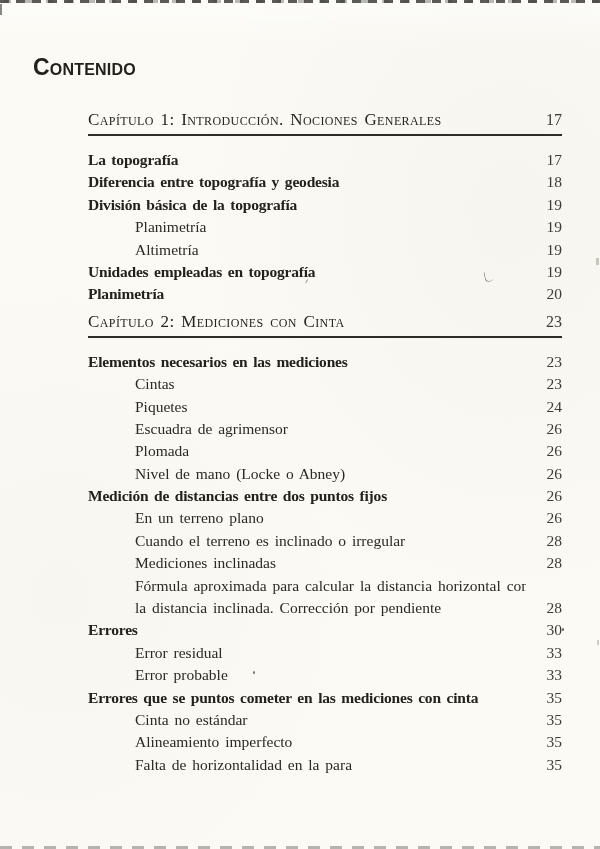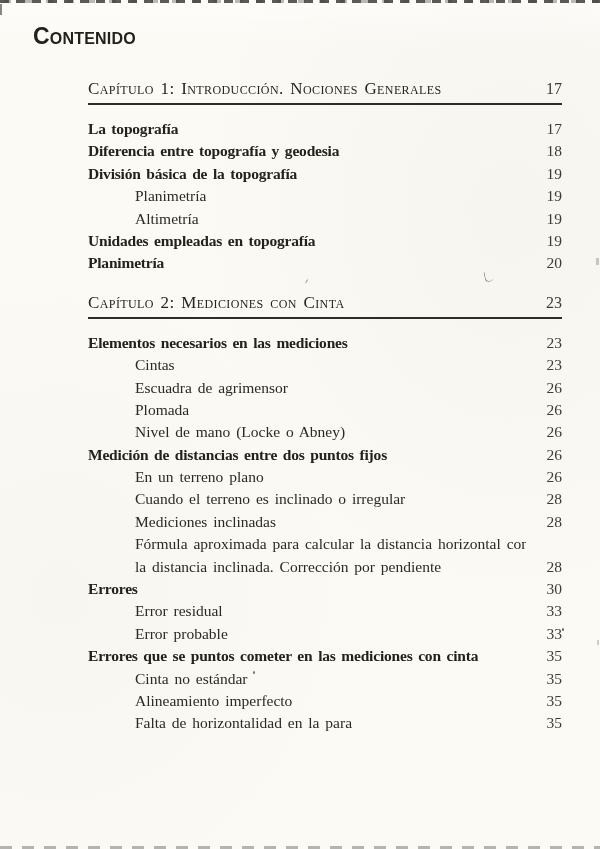--- a/index.html
+++ b/index.html
@@ -47,32 +47,32 @@
     border-bottom-left-radius: 6px;
   }
   .speck-dot-28 { left: 562px; top: 628px; width: 2px; height: 3px; background: rgba(60,57,48,.8); border-radius: 50%; }
   .speck-dot-residual { left: 253px; top: 671px; width: 2px; height: 3px; background: rgba(70,66,56,.75); border-radius: 50%; }
   .speck-tick { left: 306px; top: 280px; width: 3px; height: 4px; border-left: 1px solid rgba(100,95,82,.6); transform: rotate(30deg); }
   .speck-edge-r1 { left: 596px; top: 258px; width: 3px; height: 7px; background: rgba(110,105,92,.35); }
   .speck-edge-r2 { left: 597px; top: 640px; width: 2px; height: 5px; background: rgba(110,105,92,.3); }
 
   .title {
     margin: 0;
-    padding: 23px 0 0 33px;
+    padding: 54px 0 0 33px;
     font-family: "Liberation Sans", "DejaVu Sans", sans-serif;
     font-weight: bold;
     font-variant: small-caps;
     font-size: 23px;
     line-height: 26px;
     letter-spacing: .2px;
     color: #23211d;
   }
 
   .toc { margin: 30px 38px 0 88px; }
-  .section + .section { margin-top: 18px; }
+  .section + .section { margin-top: 6px; }
 
   .heading-row {
     display: flex;
     justify-content: space-between;
     align-items: baseline;
     border-bottom: 2px solid #2e2c27;
     padding-bottom: 4px;
     line-height: 20px;
   }
   .heading-label {
@@ -171,20 +171,24 @@
   <div class="entry lvl1 bold">
     <span class="entry-text">Elementos necesarios en las mediciones</span>
     <span class="entry-page">23</span>
   </div>
 
   <div class="entry lvl2">
     <span class="entry-text">Cintas</span>
     <span class="entry-page">23</span>
   </div>
 
+  <div class="entry lvl2">
+    <span class="entry-text">Piquetes</span>
+    <span class="entry-page">24</span>
+  </div>
 
 
   <div class="entry lvl2">
     <span class="entry-text">Escuadra de agrimensor</span>
     <span class="entry-page">26</span>
   </div>
 
   <div class="entry lvl2">
     <span class="entry-text">Plomada</span>
     <span class="entry-page">26</span>

